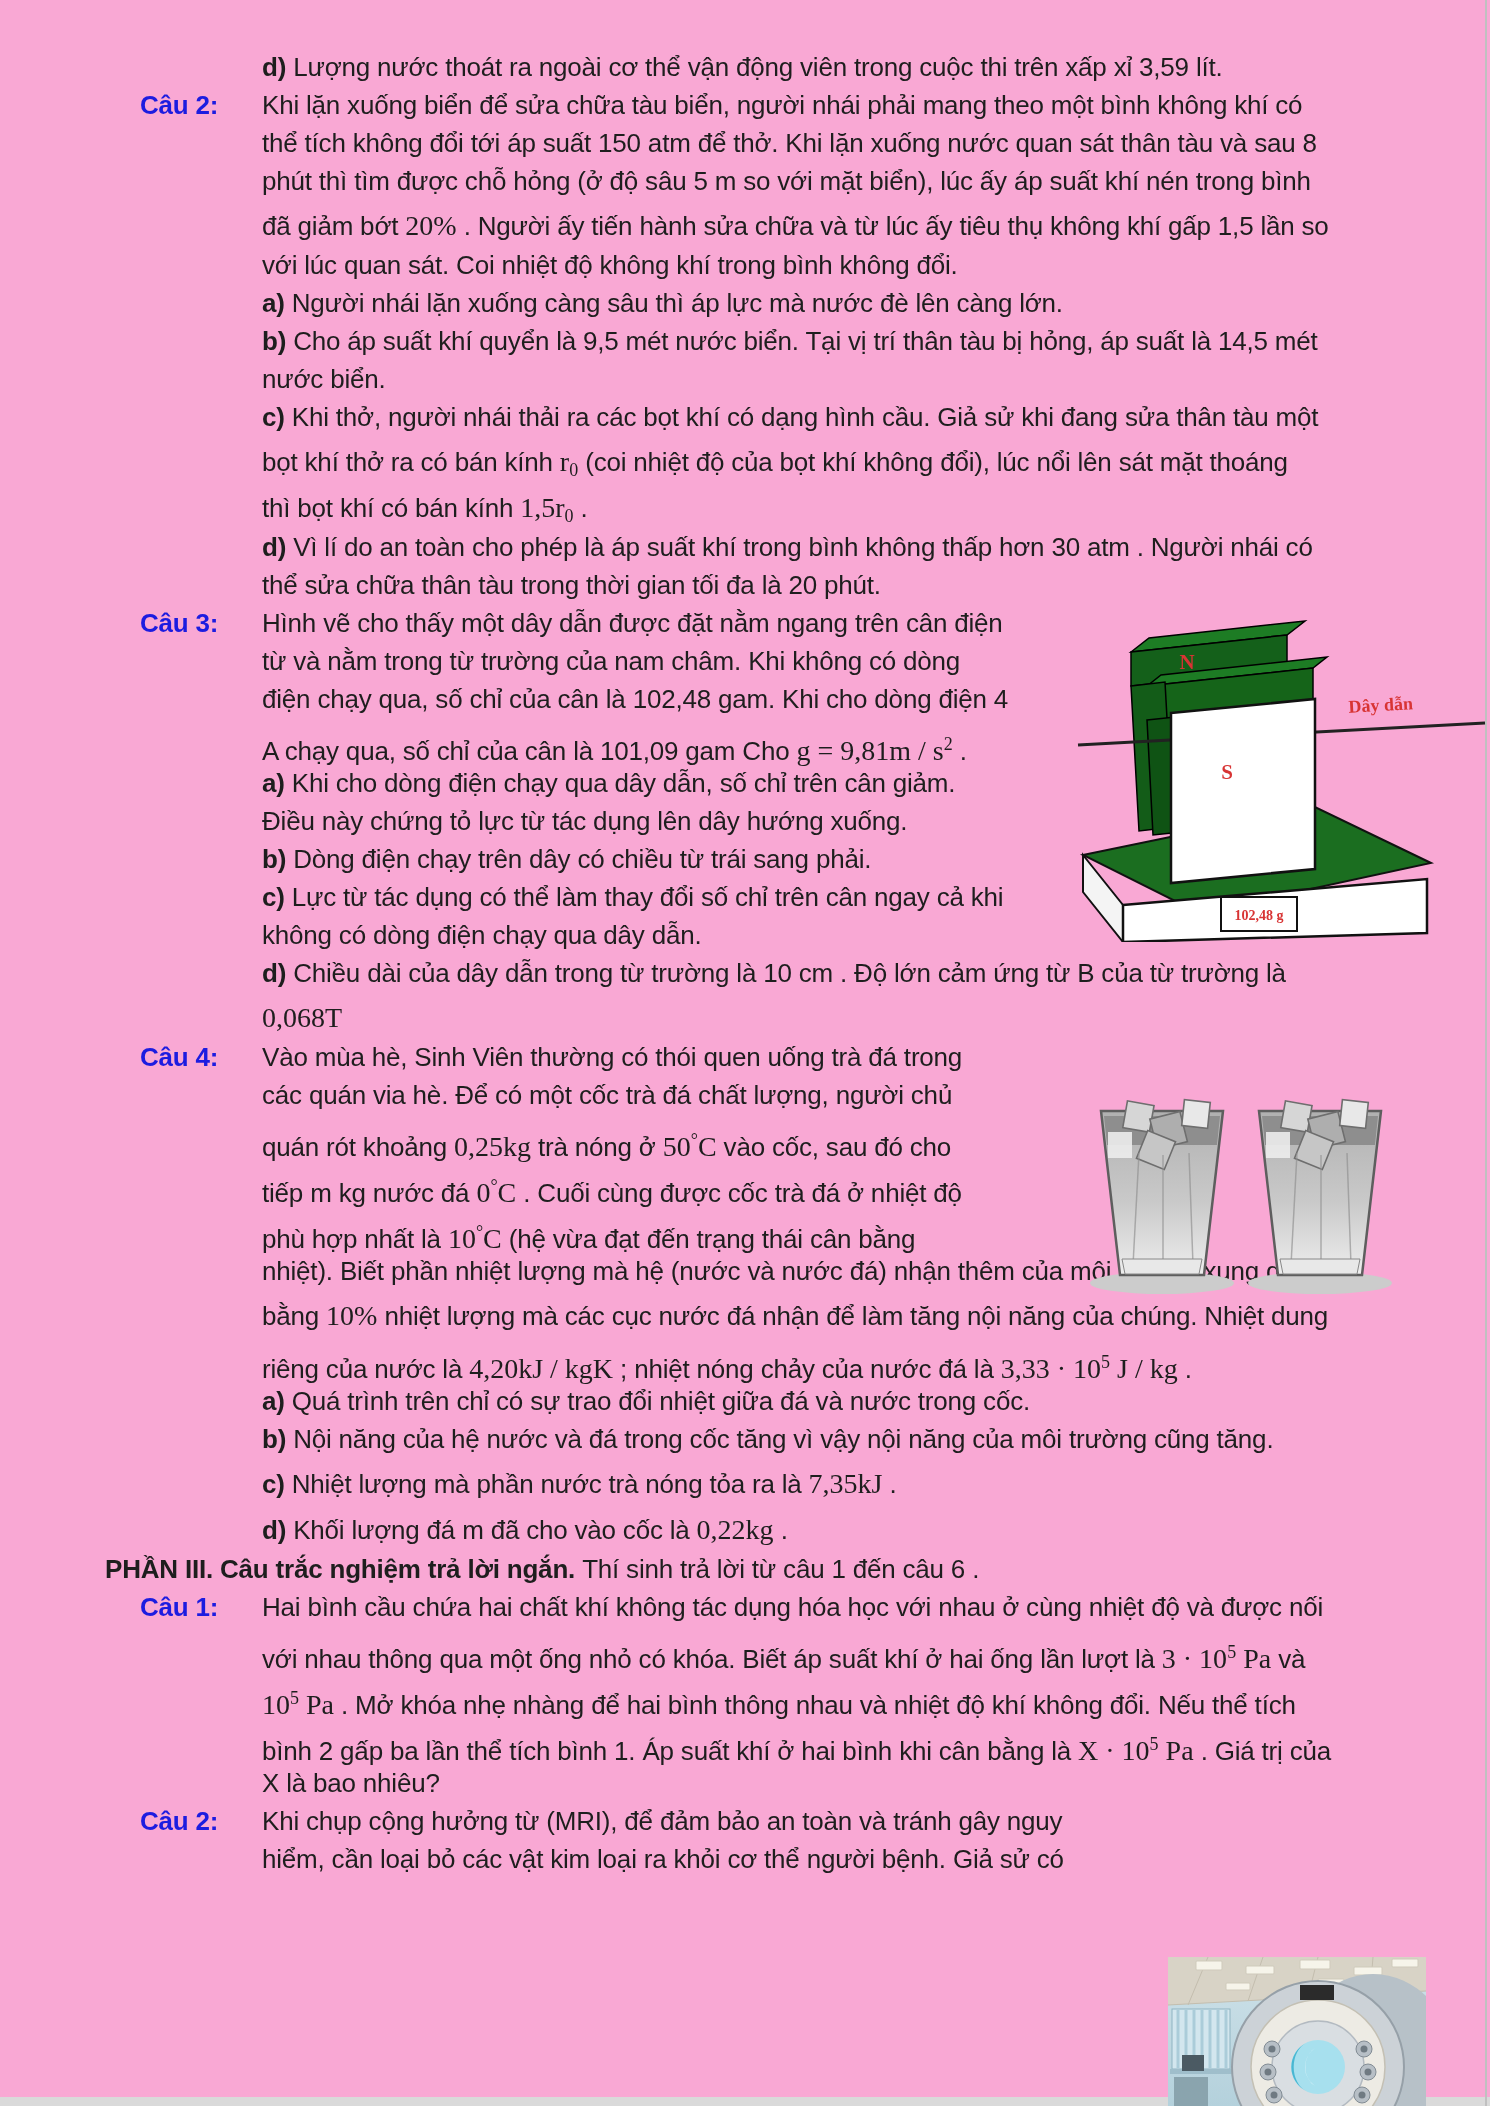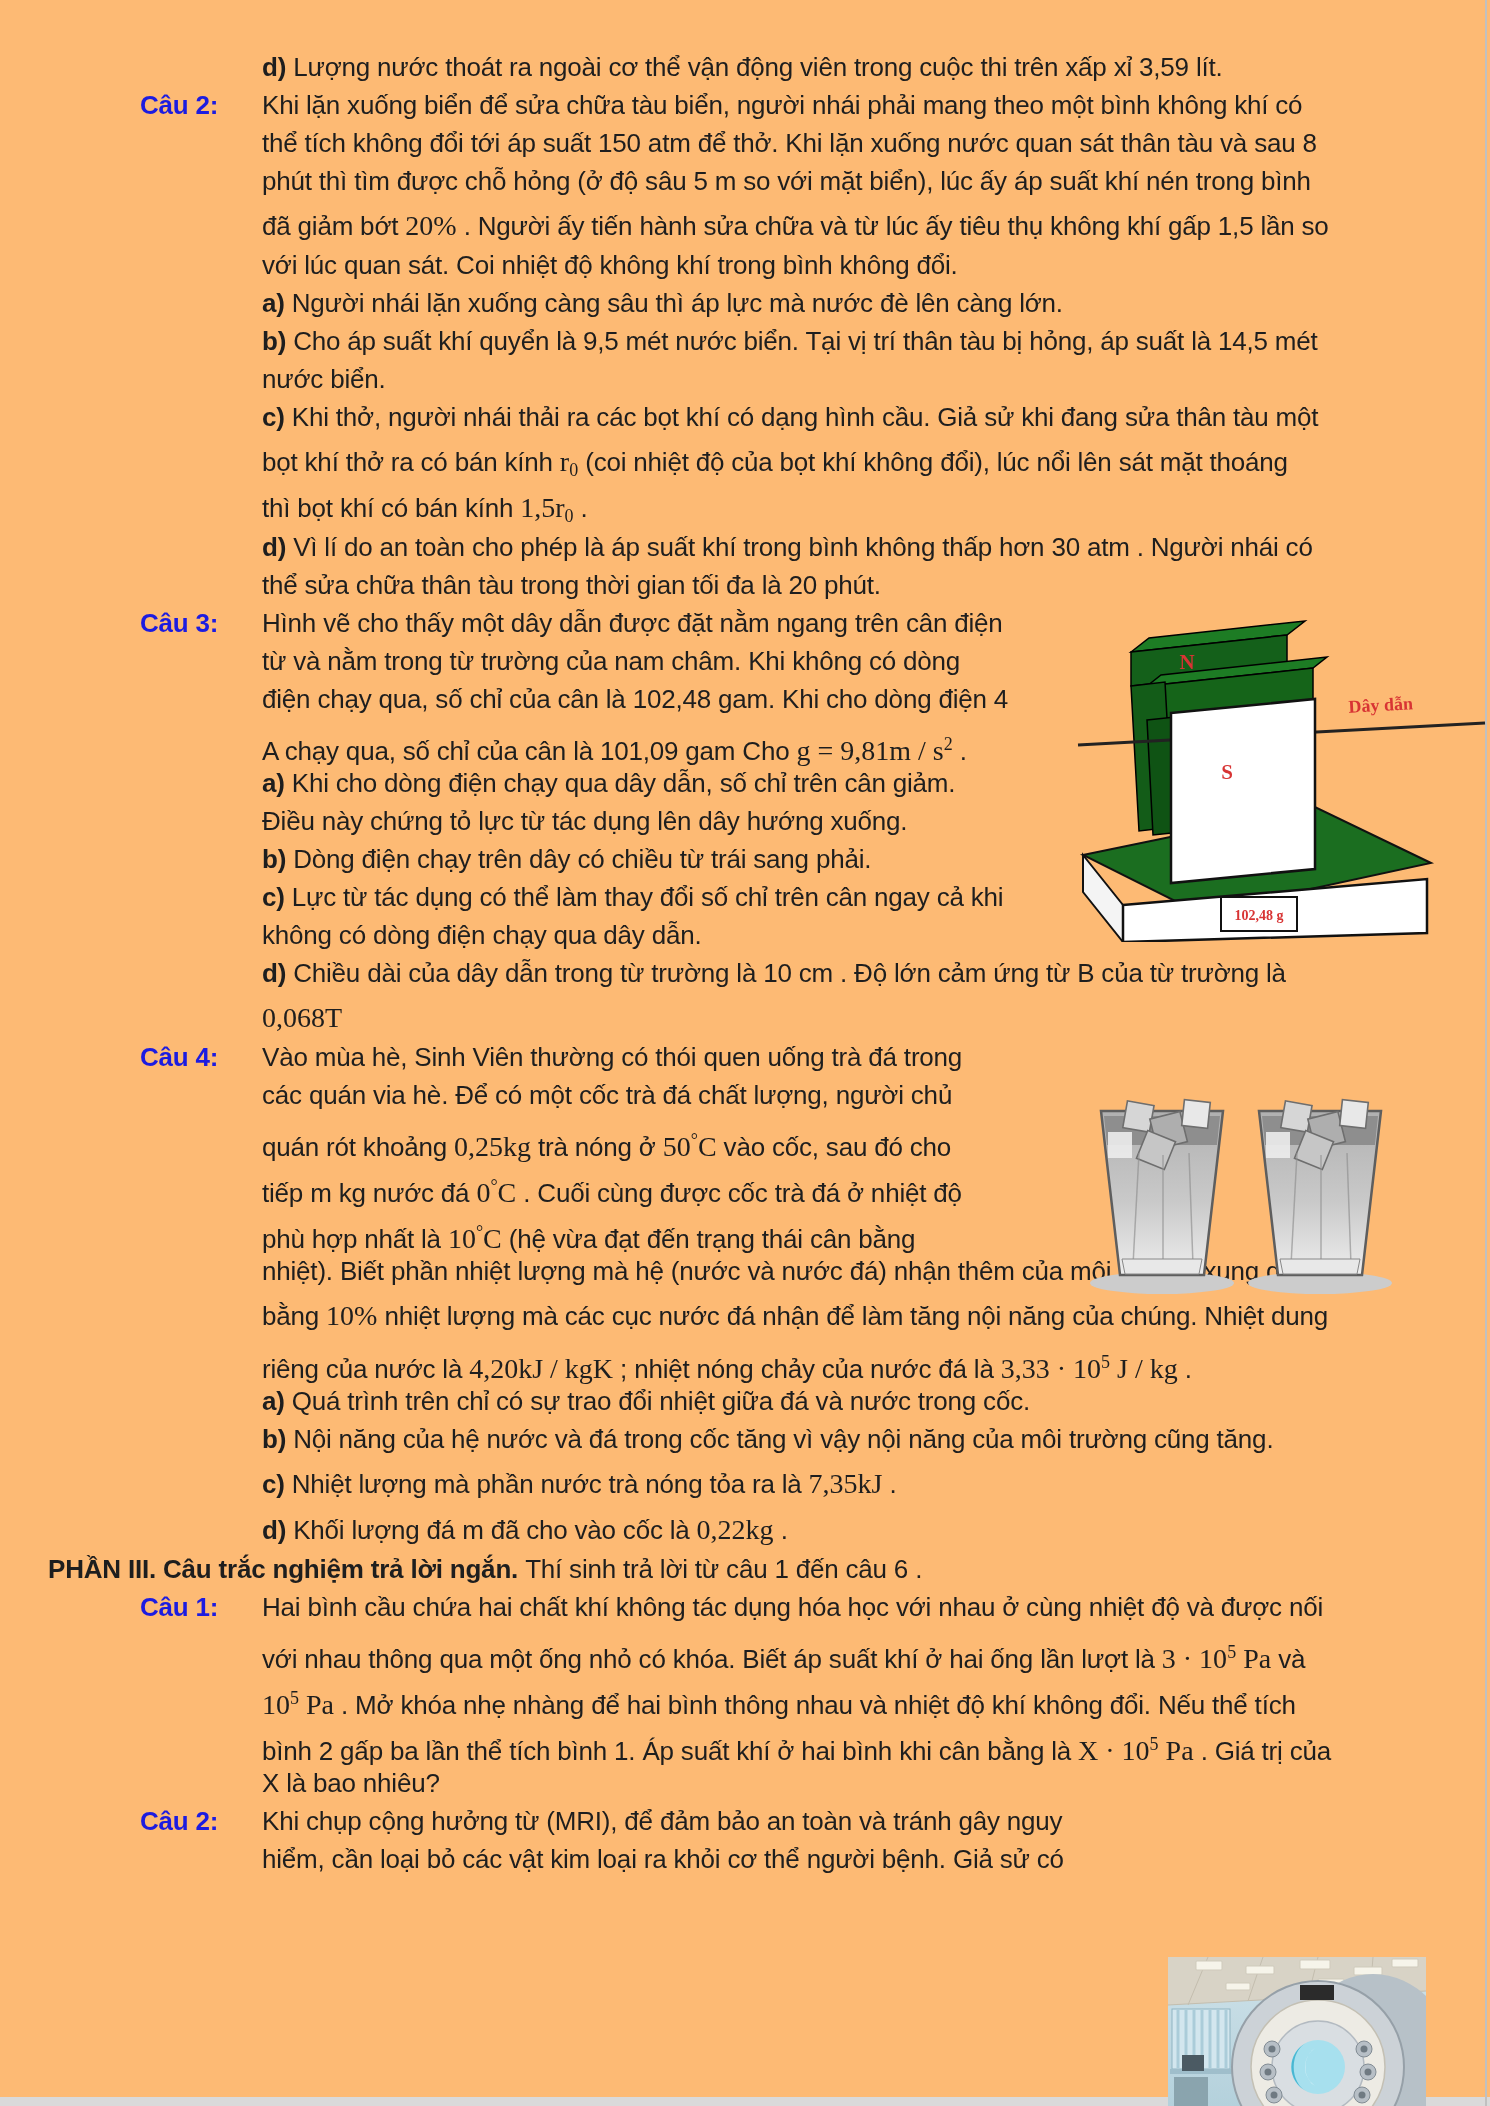--- a/index.html
+++ b/index.html
@@ -1,34 +1,34 @@
 <!DOCTYPE html>
 <html style="--text: #1e1e1e; --label-blue: #1c1ce0; --figure-red: #d83434; --magnet-green: #17651c; --magnet-green-light: #1d7c24; --page-edge: #c0c0c0;"><head>
 <meta charset="utf-8">
 <style>
   html,body{margin:0;padding:0;background:#ffffff;}
   .page{
     position:relative;
     width:1490px;height:2106px;
-    background:#fdba74;
+    background:#f9a8d4;
     overflow:hidden;
     font-family:"Liberation Sans",sans-serif;
     color:var(--text,#1e1e1e);
   }
   #doc{position:absolute;top:48px;left:0;width:100%;}
   .line{
     position:relative;
     height:38px;line-height:38px;
     padding-left:262px;
     white-space:nowrap;
     font-size:26px;
     letter-spacing:-0.2px;
   }
   .line.tall{height:46px;line-height:52px;}
-  .line.section{padding-left:48px;}
+  .line.section{padding-left:105px;}
   .qlabel{
     position:absolute;left:140px;top:0;
     color:var(--label-blue,#1c1ce0);
     font-weight:bold;
   }
   .bold{font-weight:bold;}
   .math{font-family:"Liberation Serif",serif;font-size:28px;letter-spacing:0;text-align:right;}
   .math.sup{font-size:18px;vertical-align:10px;}
   .math.sub{font-size:18px;vertical-align:-5px;}
   .figure{position:absolute;z-index:2;}

